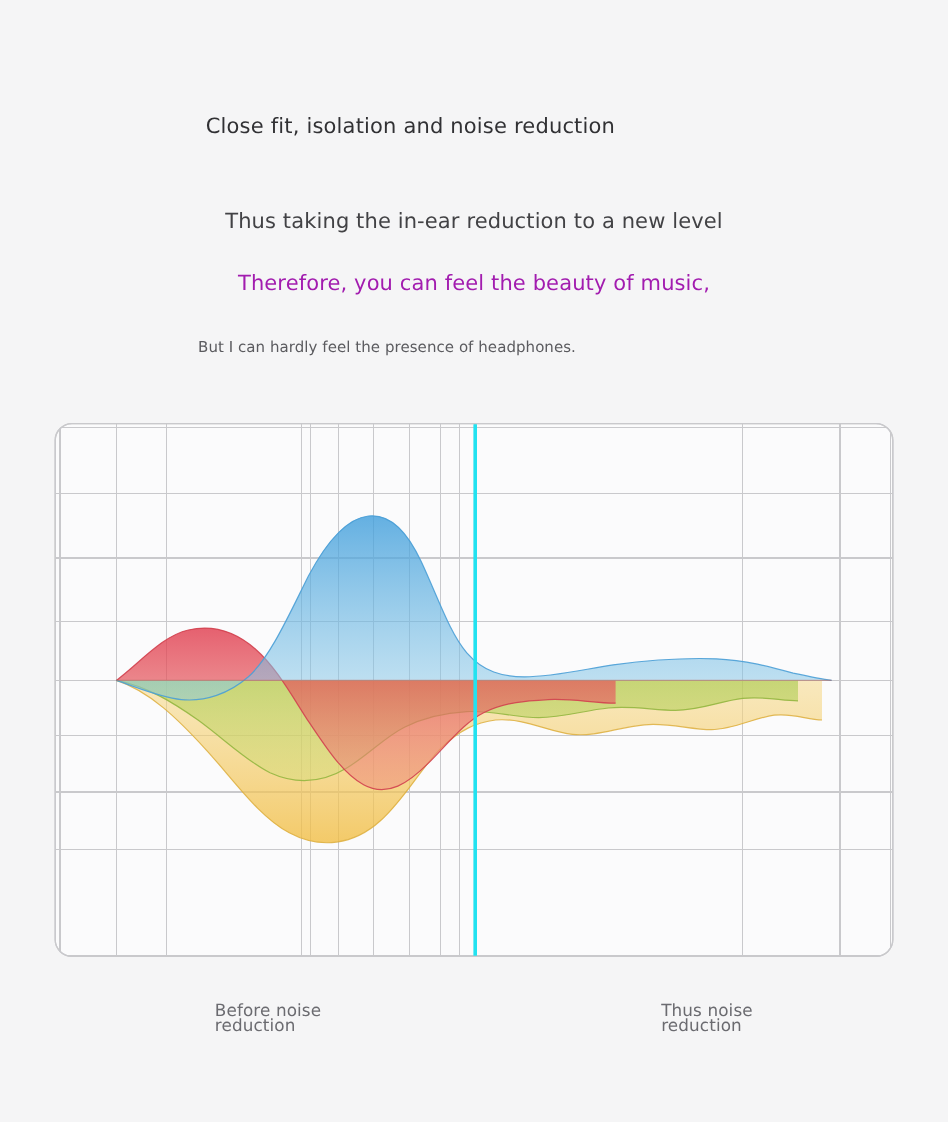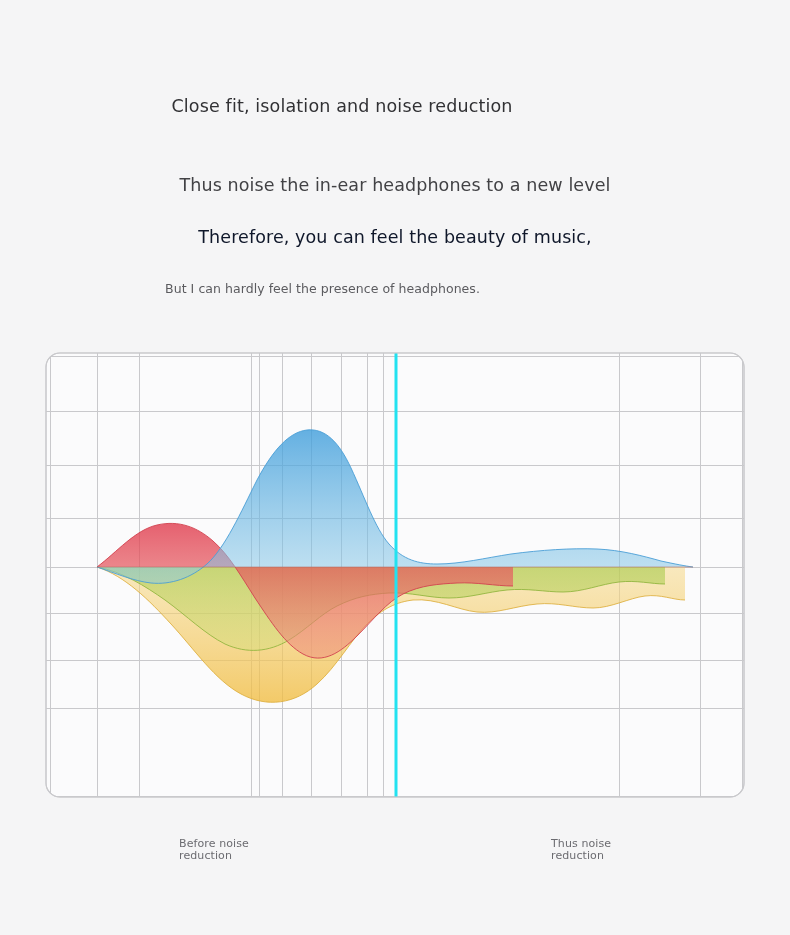--- a/index.html
+++ b/index.html
@@ -50,21 +50,21 @@
     color: #424245;
     letter-spacing: 0.1px;
     white-space: nowrap;
   }
   .line-3 {
     position: absolute;
     left: 0; top: 227px;
     width: 790px;
     font-size: 17.5px;
     font-weight: 400;
-    color: #0f172a;
+    color: #a21caf;
     letter-spacing: 0.1px;
     white-space: nowrap;
   }
   .line-4 {
     position: absolute;
     left: 0; top: 281px;
     width: 645px;
     font-size: 12.5px;
     font-weight: 400;
     color: #5b5b5f;
@@ -82,37 +82,37 @@
   }
   .chart-svg {
     display: block;
     width: 700px;
     height: 446px;
   }
 
   
   .caption {
     position: absolute;
-    font-size: 11px;
+    font-size: 14px;
     line-height: 11.5px;
     color: #6b6b70;
     letter-spacing: 0.1px;
     white-space: pre-line;
   }
   .caption-before { left: 179px; top: 838px; }
   .caption-after  { left: 551px; top: 838px; }
 </style>
 </head>
 <body>
 
 <div class="page">
 
   <div class="copy-block">
     <div class="line-1">Close fit, isolation and noise reduction</div>
-    <div class="line-2">Thus noise the in-ear headphones to a new level</div>
+    <div class="line-2">Thus taking the in-ear reduction to a new level</div>
     <div class="line-3">Therefore, you can feel the beauty of music,</div>
     <div class="line-4">But I can hardly feel the presence of headphones.</div>
   </div>
 
   <div class="chart-panel">
     <svg class="chart-svg" viewBox="0 0 700 446" preserveAspectRatio="none">
       <defs>
         <clipPath id="panelClip">
           <rect x="1" y="1" width="698" height="444" rx="14" ry="14"></rect>
         </clipPath>

